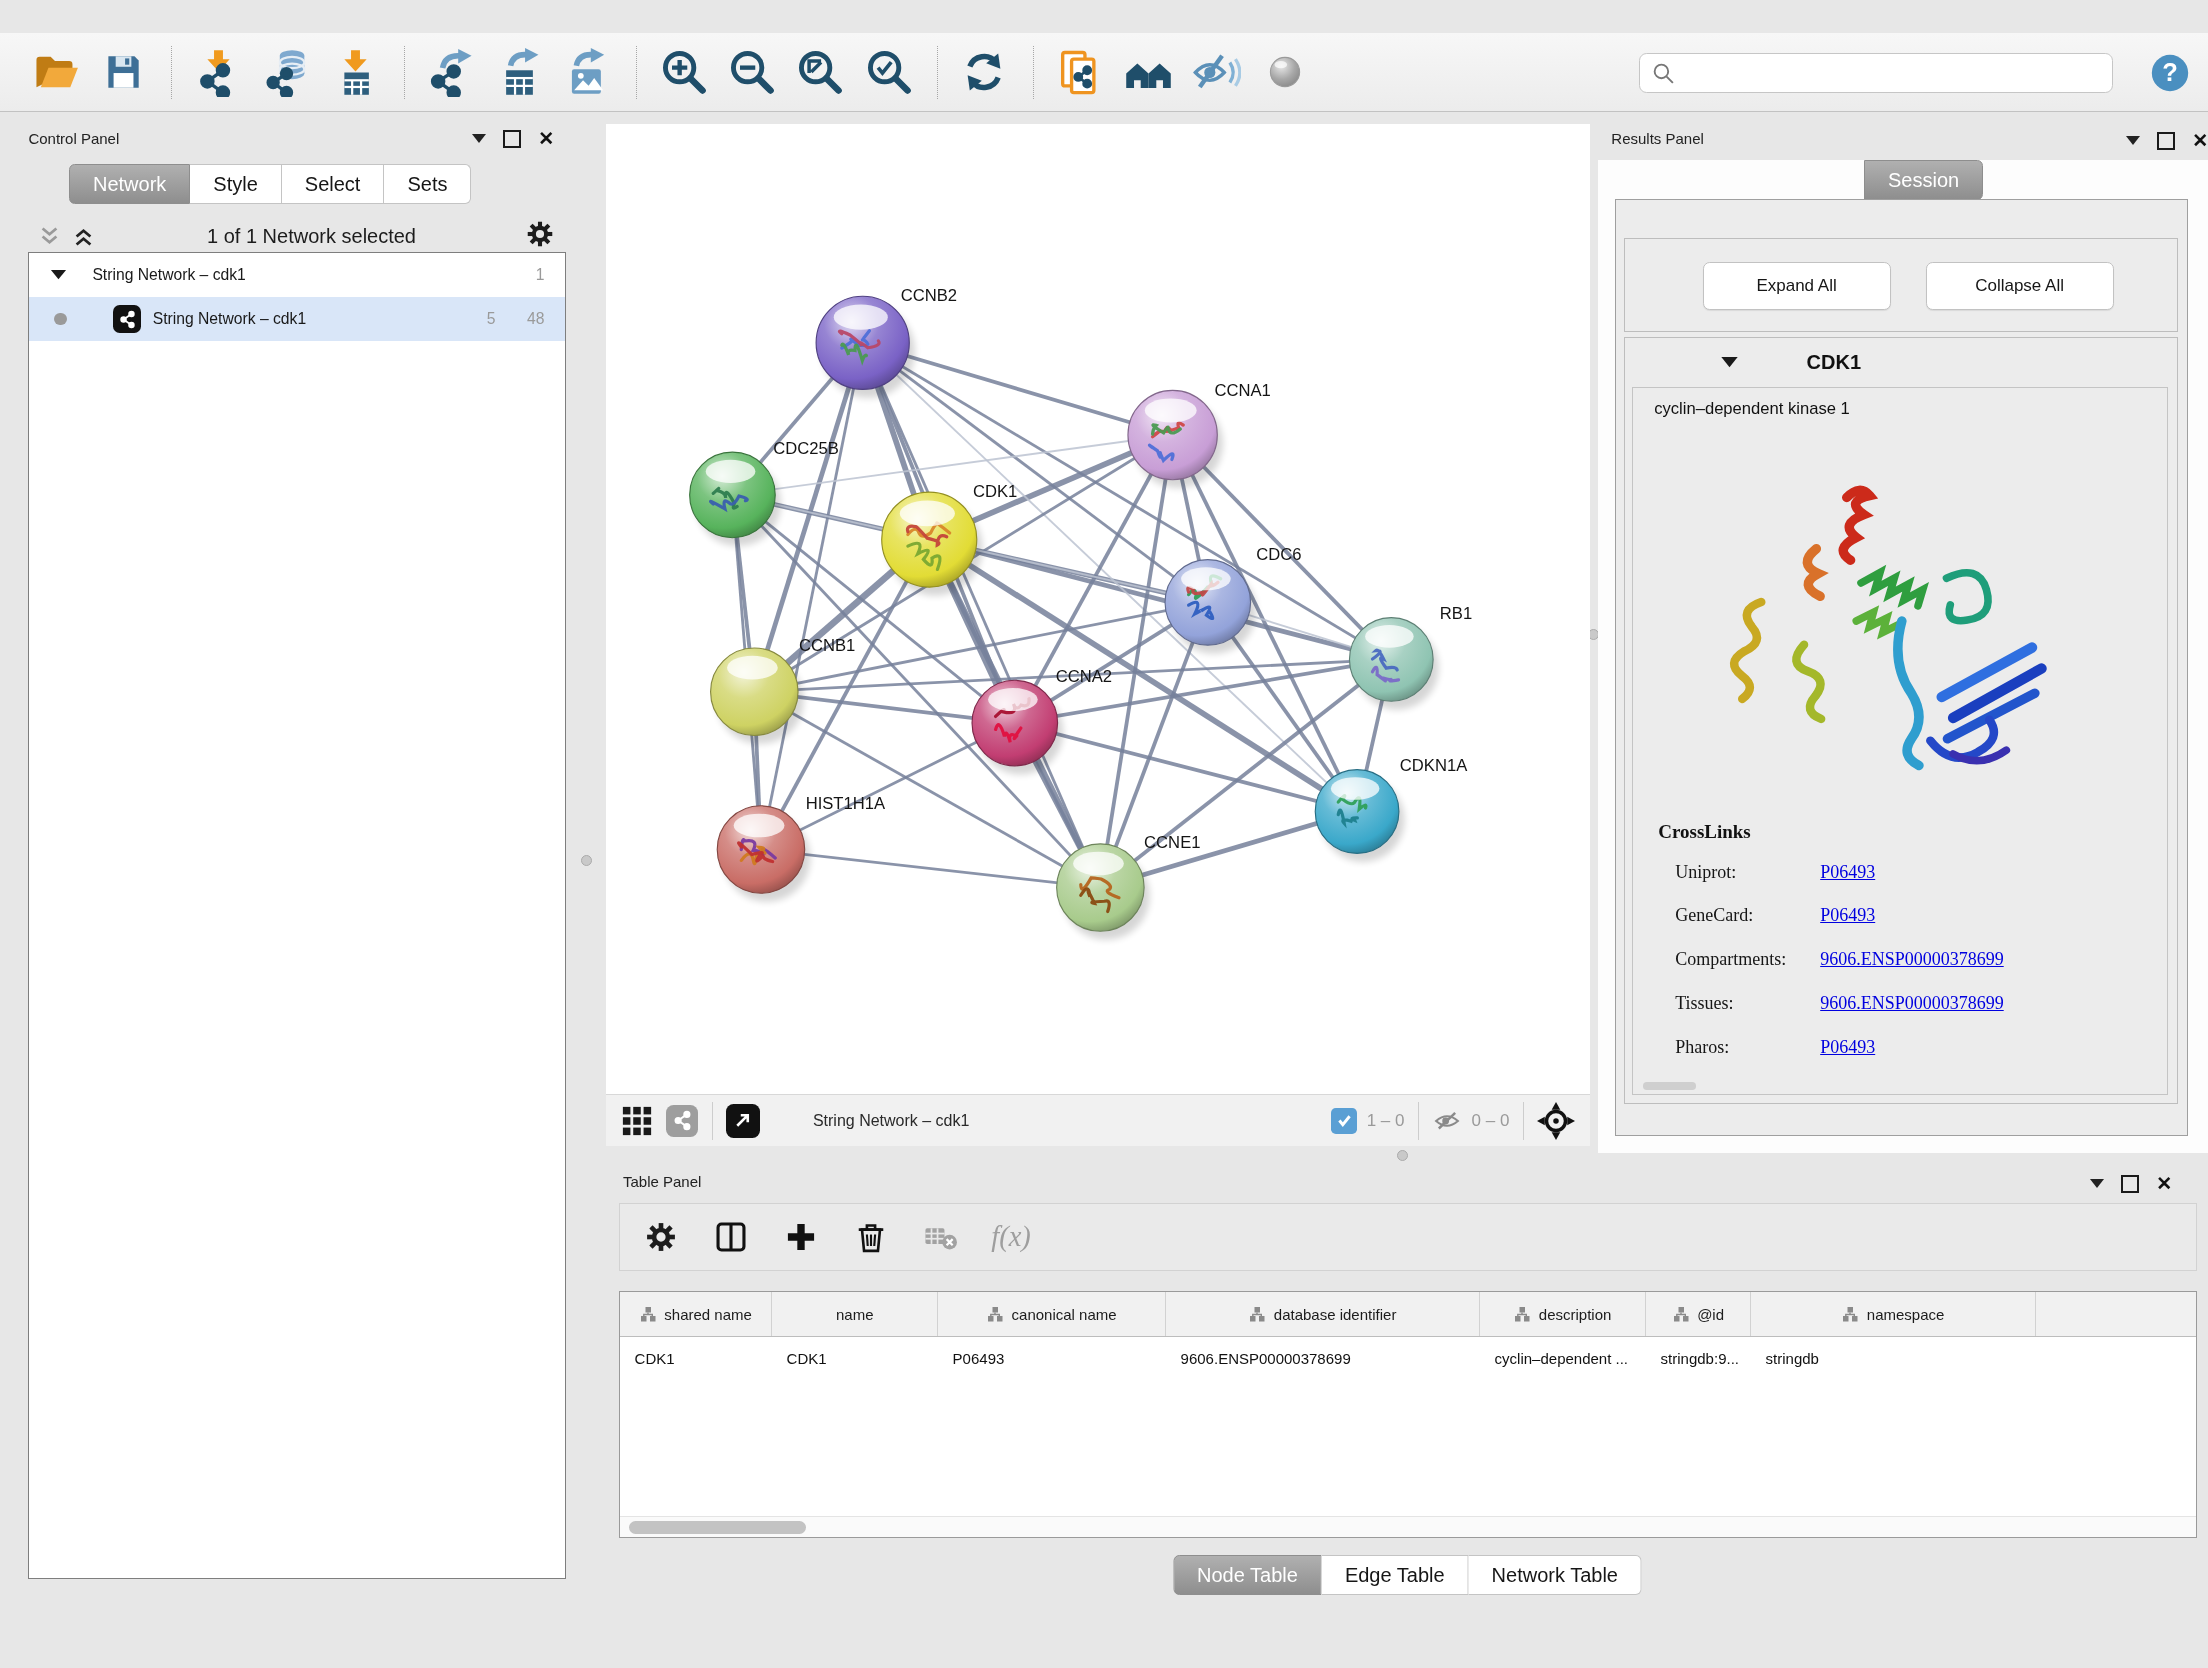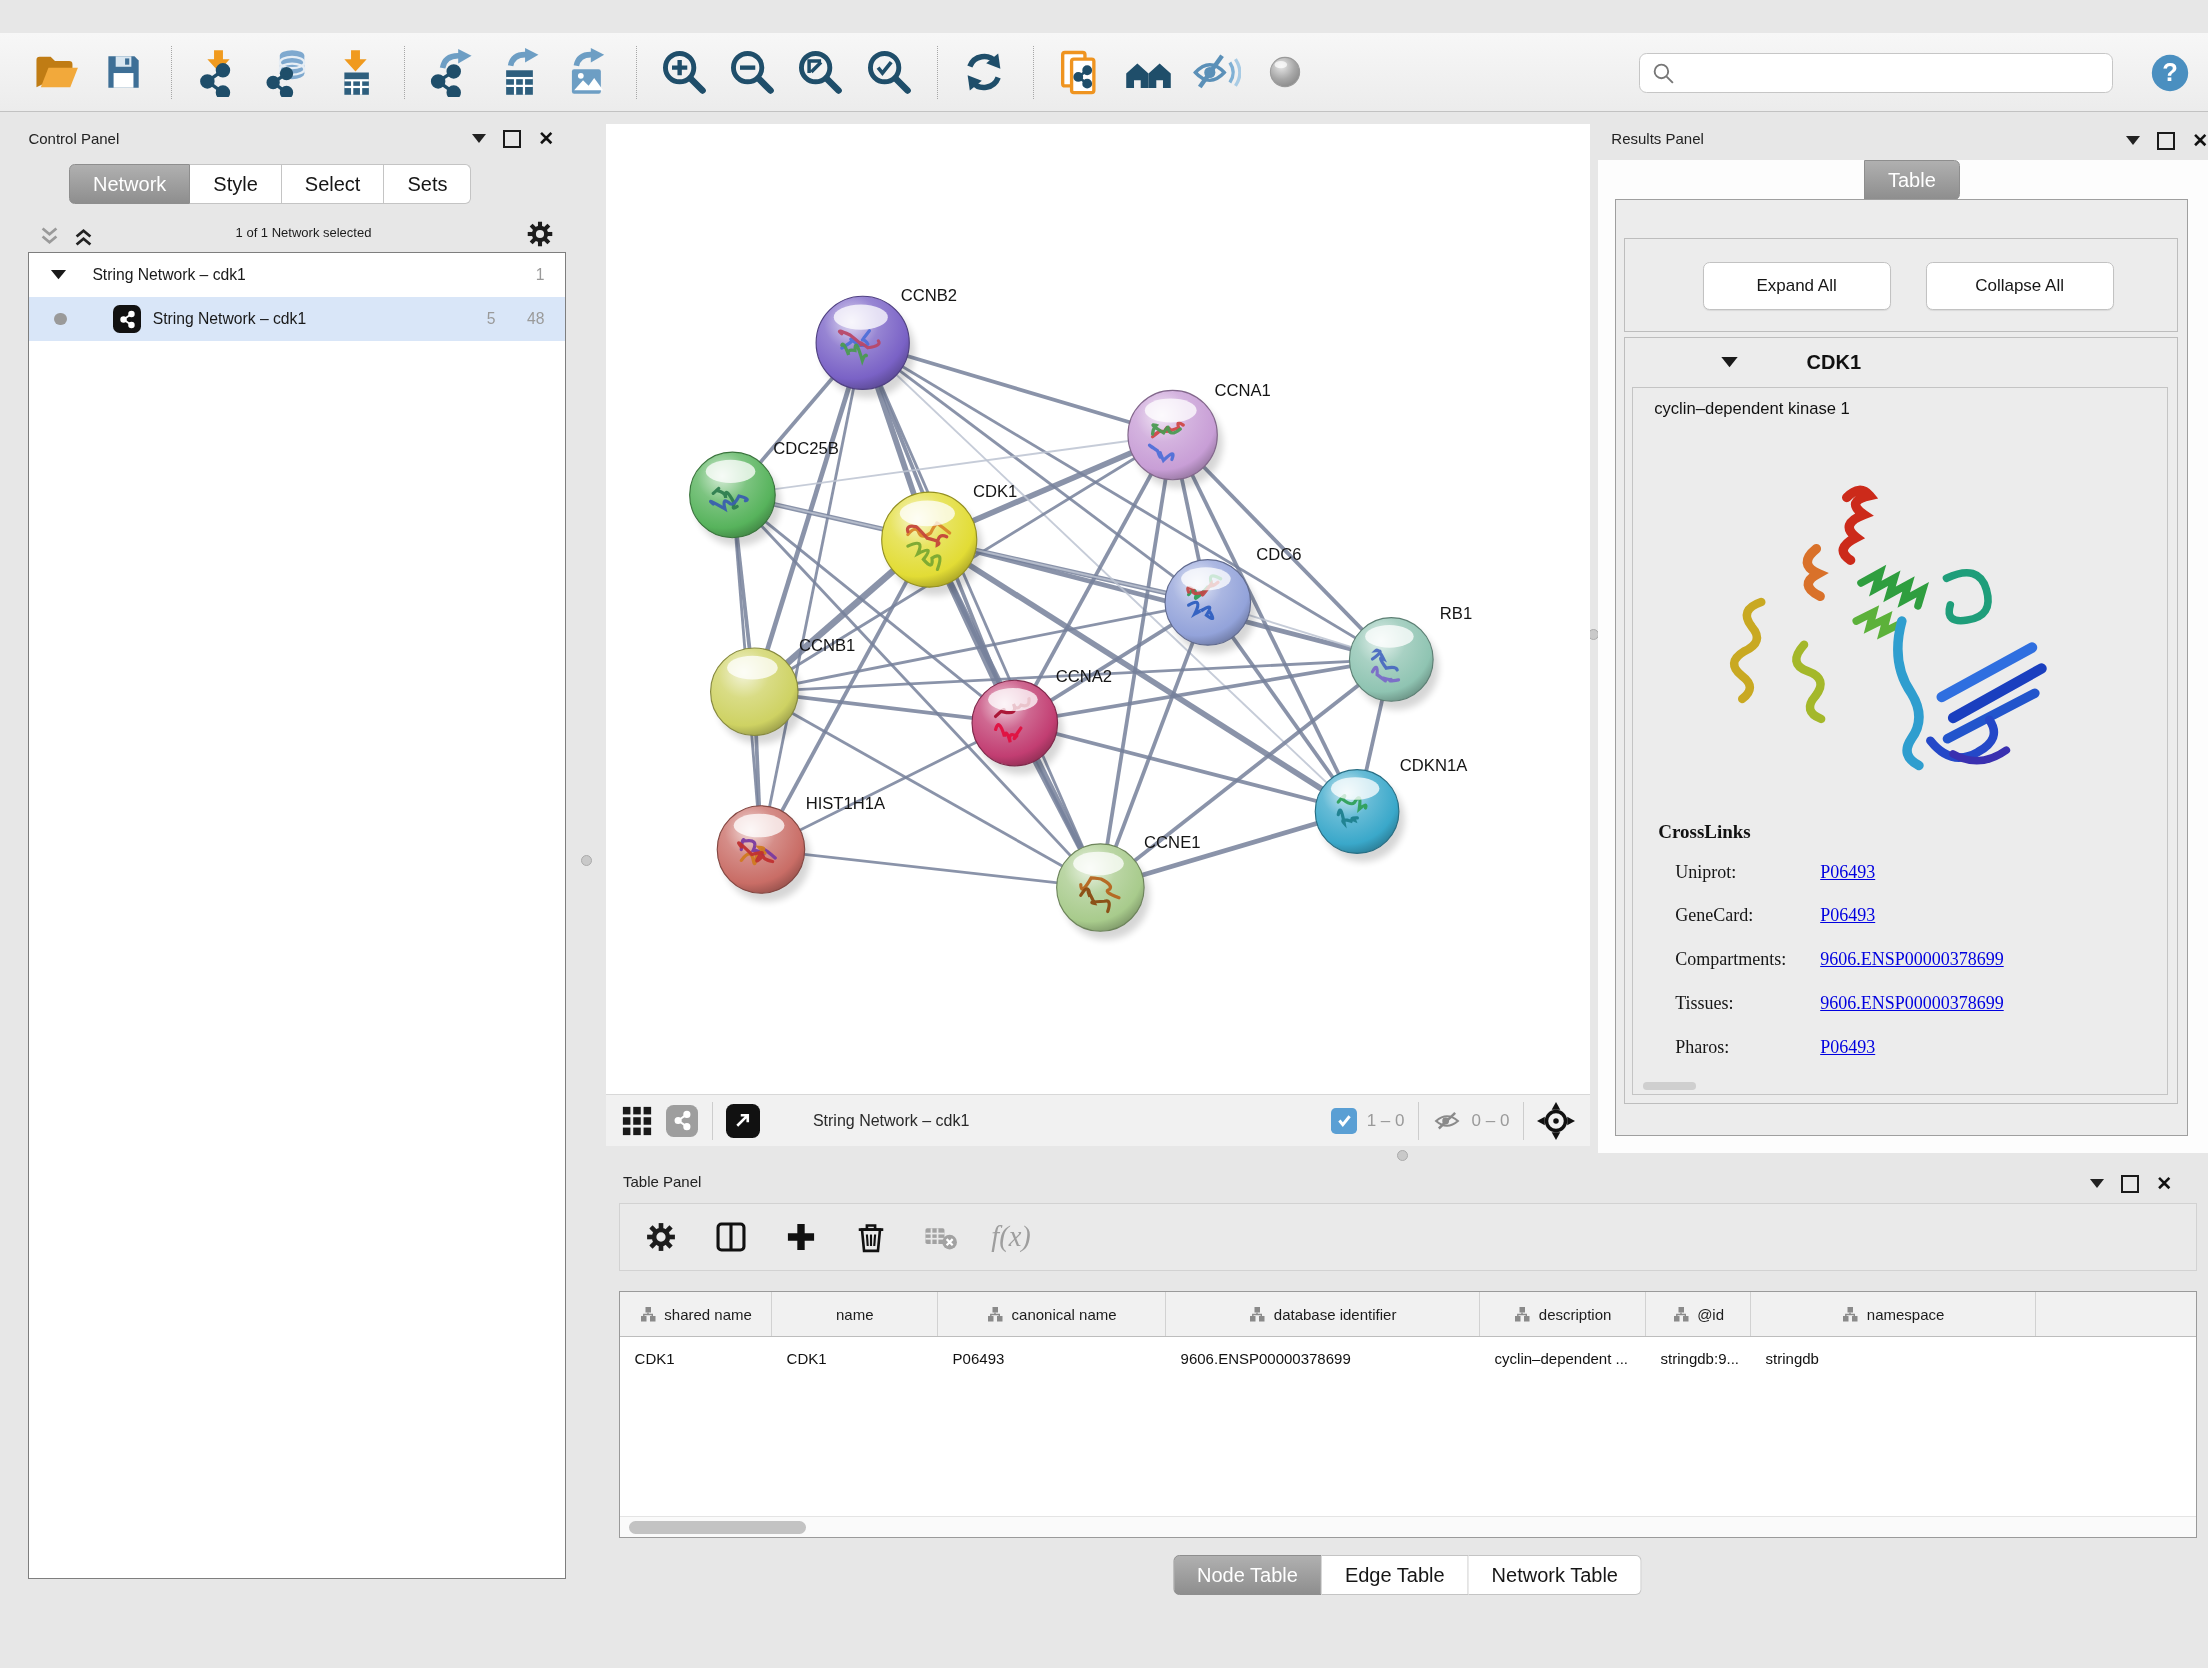--- a/index.html
+++ b/index.html
@@ -30,21 +30,21 @@
   .seg .tab{padding:0 23px;height:38px;line-height:38px;text-align:center;background:#fff;
     border:1px solid #c4c4c4;border-left:none;font-size:20px;color:#161616;}
   .seg .tab:first-child{border-left:1px solid #c4c4c4;border-radius:5.7px 0 0 5.7px;}
   .seg .tab:last-child{border-radius:0 5.7px 5.7px 0;}
   .seg .tab.active{background:linear-gradient(#b0b0b0,#8e8e8e);color:#fff;border-color:#8e8e8e;}
   .dot-handle{position:absolute;width:11.4px;height:11.4px;border-radius:50%;background:#c9c9c9;border:1px solid #ababab;box-sizing:border-box;}
   
   #control-panel{position:absolute;left:17px;top:122px;width:565px;height:1460px;}
   #cp-tabs{position:absolute;left:52px;top:42px;}
   #cp-subheader{position:absolute;left:0;top:95px;width:565px;height:38px;}
-  #cp-status{position:absolute;left:4px;top:7.6px;width:100%;text-align:center;font-size:13px;color:#1c1c1c;}
+  #cp-status{position:absolute;left:12px;top:7.6px;width:100%;text-align:center;font-size:20px;color:#1c1c1c;}
   .chev{position:absolute;top:7.6px;}
   #cp-gear{position:absolute;right:27px;top:1.9px;}
   #cp-tree{position:absolute;left:11.4px;top:130px;width:538px;height:1327px;background:#fff;border:1.9px solid #7e7e7e;box-sizing:border-box;}
   .tree-row{position:relative;height:44px;display:flex;align-items:center;font-size:15.7px;}
   .tree-row.selected{background:#d9e6f8;}
   .tree-count{position:absolute;color:#9a9a9a;font-size:15.7px;}
   .net-icon{width:28.5px;height:28.5px;border-radius:6.7px;background:#111;display:flex;align-items:center;justify-content:center;flex:none;}
   
   #net-view{position:absolute;left:606px;top:124px;width:984px;height:1022px;background:#fff;}
   #net-canvas{position:absolute;left:0;top:0;}
@@ -636,21 +636,21 @@
 
   <div id="results-panel">
     <div class="ptitle" style="left:13.3px;top:5.7px">Results Panel</div>
     <div class="wctrl" style="left:528px;top:7.6px">
       <span class="wc-arrow"></span>
       <span class="wc-float"></span>
       <span class="wc-close">✕</span>
     </div>
     <div id="rp-bg"></div>
     <div id="rp-tab" class="seg">
-      <span class="tab active">Table</span>
+      <span class="tab active">Session</span>
     </div>
     <div id="rp-outer">
       <div id="rp-expand-box">
         <div class="rp-btn" style="left:78px">Expand All</div>
         <div class="rp-btn" style="left:301px">Collapse All</div>
       </div>
       <div id="rp-entry-box">
         <div id="rp-entry-head">
           <span style="margin-left:95px">
             <svg width="19" height="14.3" viewBox="0 0 18 14">

